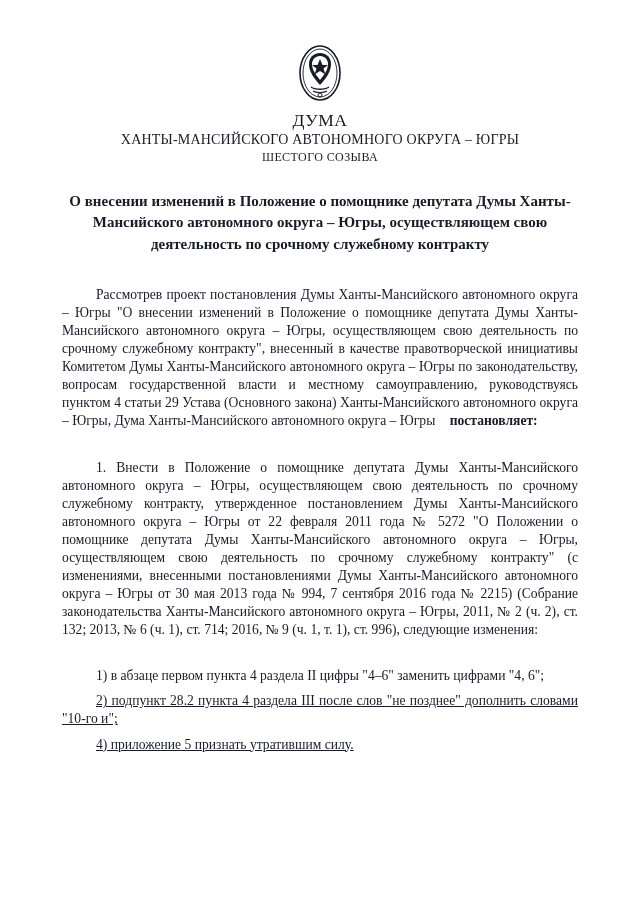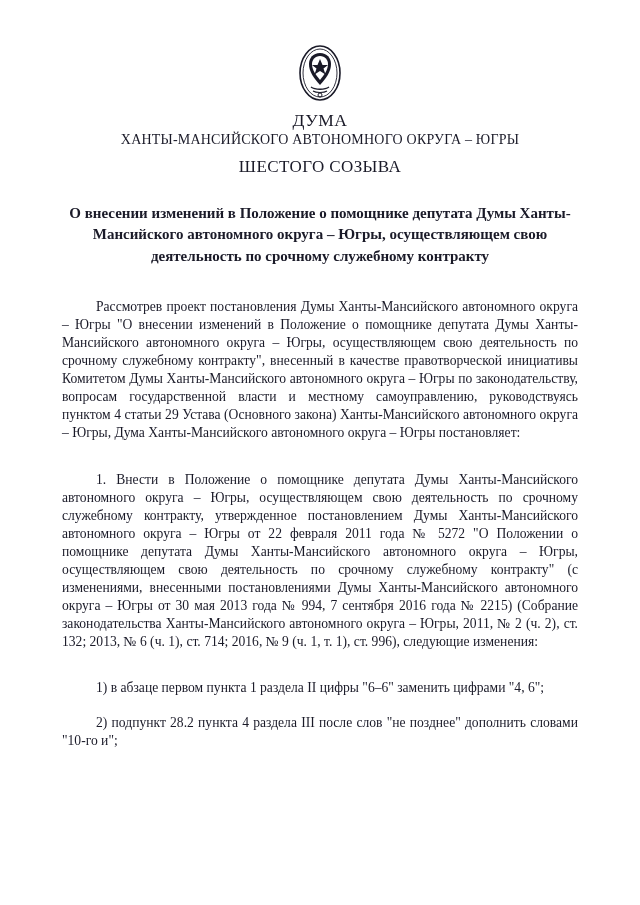--- a/index.html
+++ b/index.html
@@ -44,23 +44,23 @@
     font-weight: normal;
     line-height: 1.15;
   }
   .header .line2 {
     font-size: 14px;
     letter-spacing: 0.2px;
     line-height: 1.25;
     margin-top: 1px;
   }
   .header .line3 {
-    font-size: 17px;
+    font-size: 12px;
     letter-spacing: 0.4px;
-    margin-top: 8px;
+    margin-top: 1px;
   }
   
   .doc-title {
     text-align: center;
     font-size: 22px;
     letter-spacing: 1.6px;
     margin-top: 42px;
   }
   .subtitle {
     text-align: center;
@@ -79,24 +79,26 @@
     text-justify: inter-word;
     font-size: 13.6px;
     line-height: 1.33;
     text-indent: 34px;
     margin: 0;
   }
   .para + .para {
     margin-top: 28px;
   }
   .para.tight + .para.tight {
-    margin-top: 17px;
+    margin-top: 7px;
+    text-decoration: underline;
   }
   .para b {
-    font-weight: normal;
+    font-weight: bold;
+    margin-left: 11px;
   }
   .last-line-left {
     text-align-last: left;
   }
 </style>
 </head>
 <body>
 
 <div class="page">
 
@@ -118,17 +120,18 @@
     <div class="line2">ХАНТЫ-МАНСИЙСКОГО АВТОНОМНОГО ОКРУГА – ЮГРЫ</div>
     <div class="line3">ШЕСТОГО СОЗЫВА</div>
   </div>
 
 
   <div class="subtitle">О внесении изменений в Положение о помощнике депутата Думы Ханты-Мансийского автономного округа – Югры, осуществляющем свою деятельность по срочному служебному контракту</div>
 
   <div class="body">
     <p class="para"><span>Рассмотрев проект постановления Думы Ханты-Мансийского автономного округа – Югры "О внесении изменений в Положение о помощнике депутата Думы Ханты-Мансийского автономного округа – Югры, осуществляющем свою деятельность по срочному служебному контракту", внесенный в качестве правотворческой инициативы Комитетом Думы Ханты-Мансийского автономного округа – Югры по законодательству, вопросам государственной власти и местному самоуправлению, руководствуясь пунктом 4 статьи 29 Устава (Основного закона) Ханты-Мансийского автономного округа – Югры, Дума Ханты-Мансийского автономного округа – Югры <b>постановляет:</b></span></p>
     <p class="para last-line-left">1. Внести в Положение о помощнике депутата Думы Ханты-Мансийского автономного округа – Югры, осуществляющем свою деятельность по срочному служебному контракту, утвержденное постановлением Думы Ханты-Мансийского автономного округа – Югры от 22 февраля 2011 года № 5272 "О Положении о помощнике депутата Думы Ханты-Мансийского автономного округа – Югры, осуществляющем свою деятельность по срочному служебному контракту" (с изменениями, внесенными постановлениями Думы Ханты-Мансийского автономного округа – Югры от 30 мая 2013 года № 994, 7 сентября 2016 года № 2215) (Собрание законодательства Ханты-Мансийского автономного округа – Югры, 2011, № 2 (ч. 2), ст. 132; 2013, № 6 (ч. 1), ст. 714; 2016, № 9 (ч. 1, т. 1), ст. 996), следующие изменения:</p>
-    <p class="para tight last-line-left">1) в абзаце первом пункта 1 раздела II цифры "6–6" заменить цифрами "4, 6";</p>
+    <p class="para tight last-line-left">1) в абзаце первом пункта 4 раздела II цифры "4–6" заменить цифрами "4, 6";</p>
     <p class="para tight last-line-left">2) подпункт 28.2 пункта 4 раздела III после слов "не позднее" дополнить словами "10-го и";</p>
+    <p class="para tight last-line-left">4) приложение 5 признать утратившим силу.</p>
   </div>
 
 </div>
 
 </body></html>

